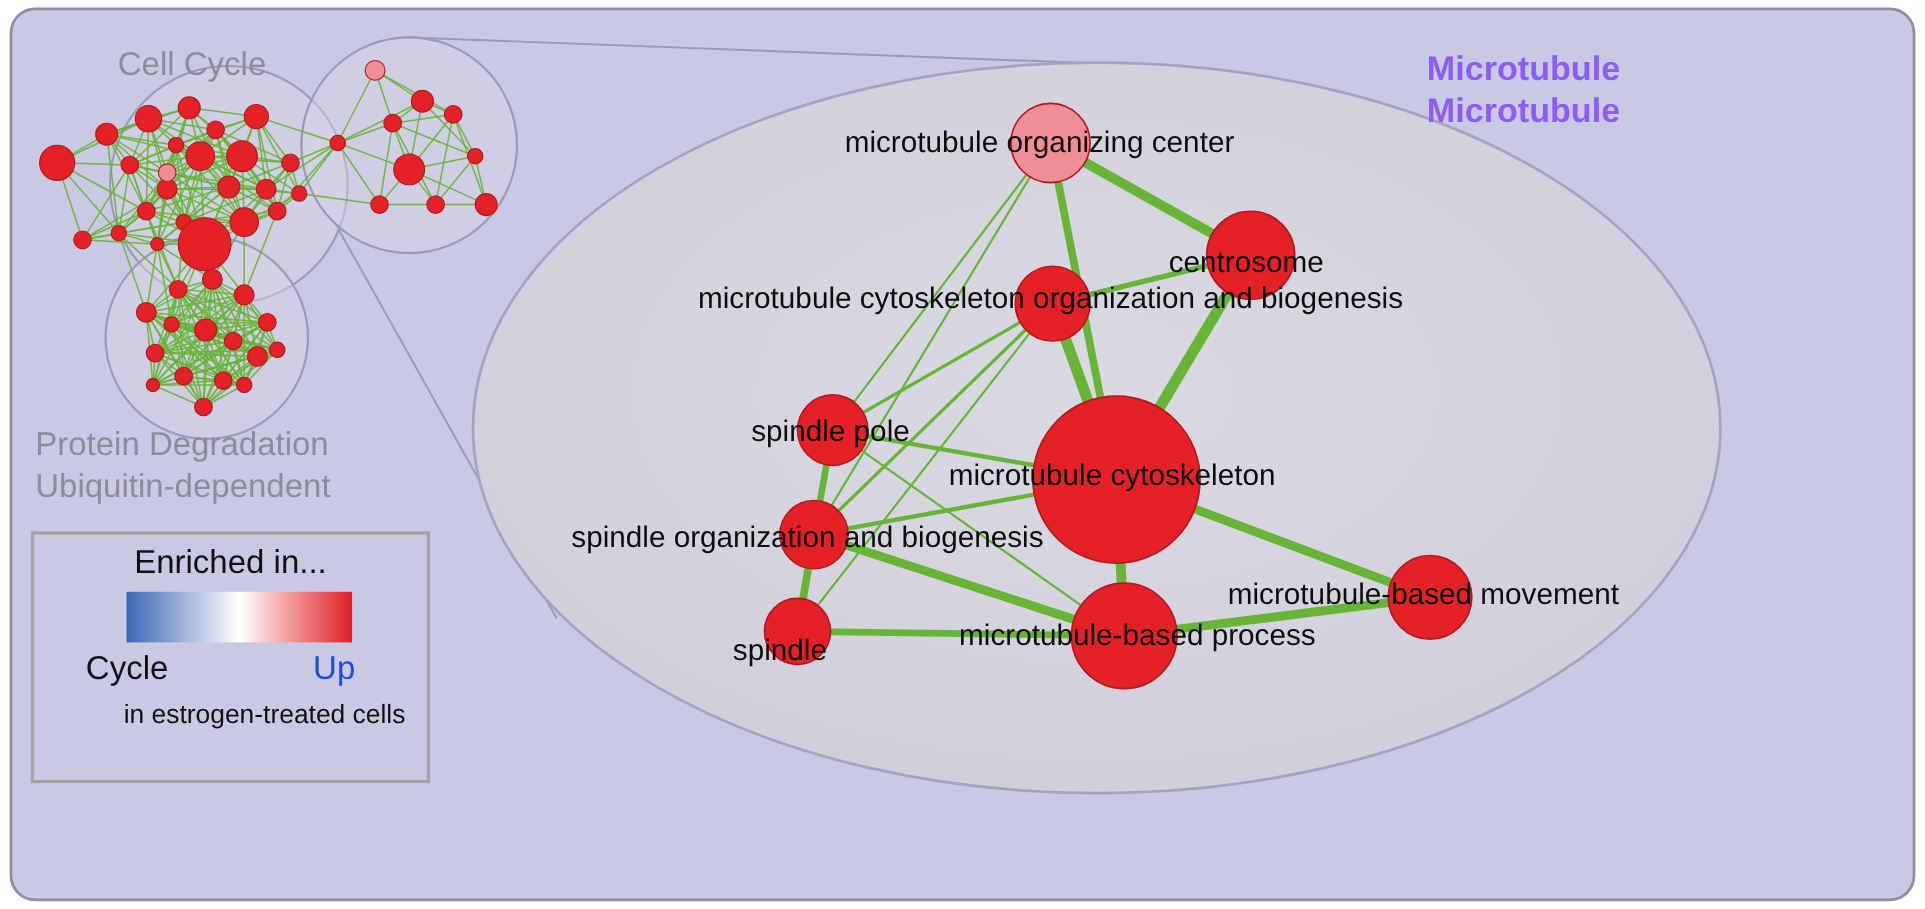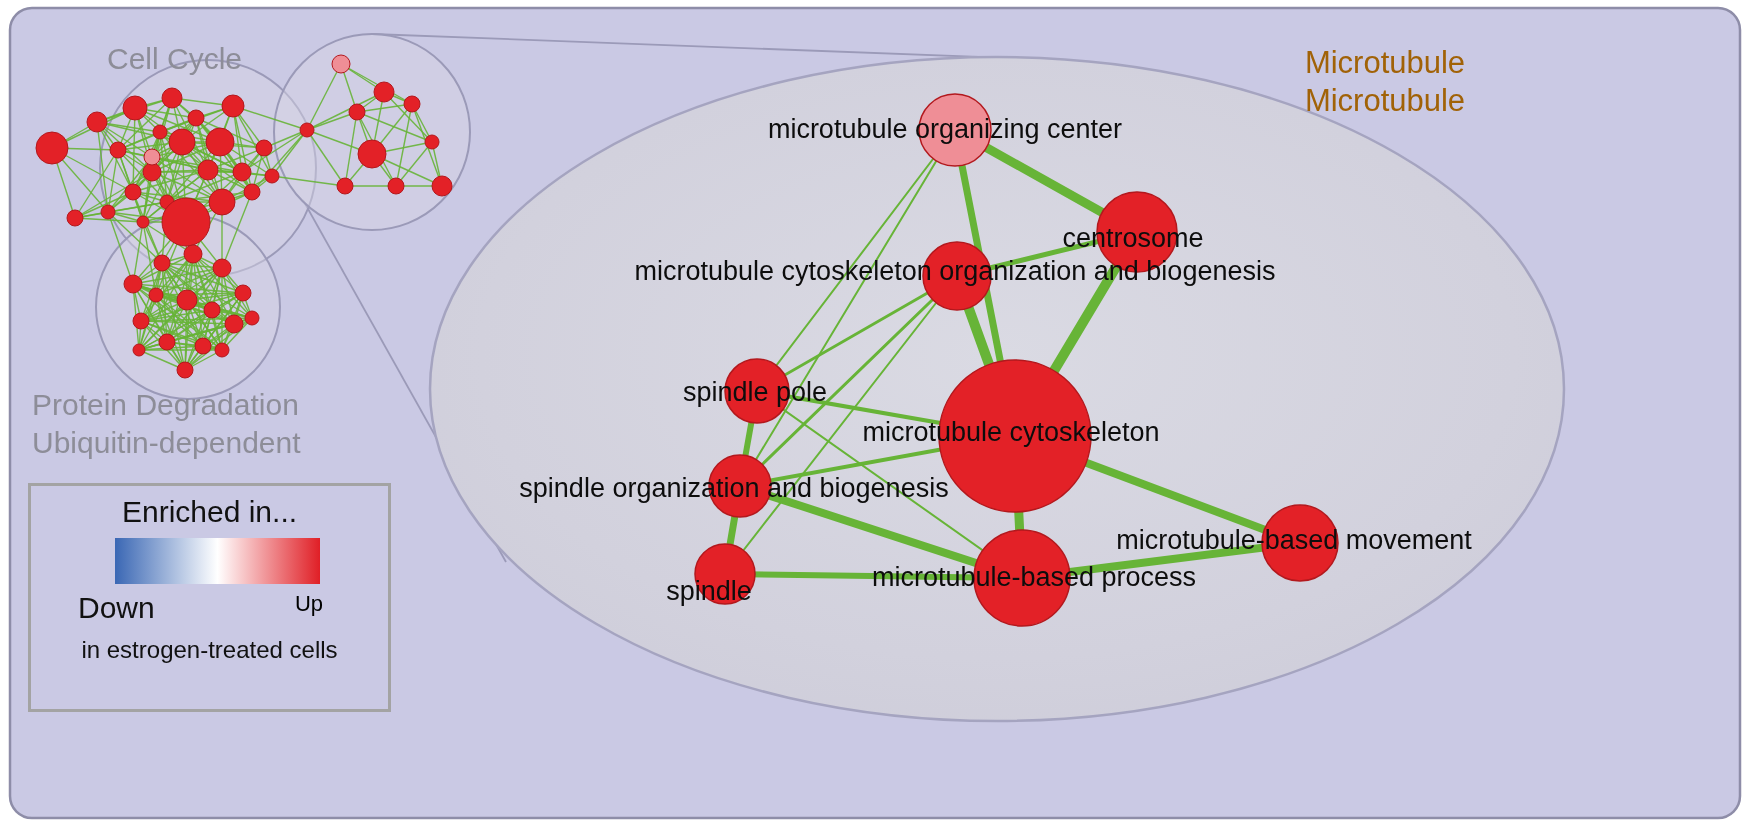--- a/index.html
+++ b/index.html
@@ -1,29 +1,29 @@
 <!DOCTYPE html>
 <html><head>
 <meta charset="utf-8">
 <style>
   html,body{margin:0;padding:0;background:#ffffff;}
   .stage{position:relative;width:1750px;height:826px;overflow:hidden;
          font-family:"Liberation Sans","DejaVu Sans",sans-serif;}
   .stage svg{position:absolute;left:0;top:0;}
   .overlay{position:absolute;white-space:nowrap;}
   .gray-label{color:#8d8d98;font-size:30px;line-height:38px;}
-  .zoom-title{color:#a16207;font-size:31px;line-height:38px;text-align:center;}
+  .zoom-title{color:#8b5cf6;font-size:31px;line-height:38px;text-align:center;font-weight:bold;}
   #zoom-labels text{font-size:27px;fill:#0d0d0d;}
   .legend{position:absolute;left:28px;top:483px;width:363px;height:229px;
           border:3px solid #a3a3a3;box-sizing:border-box;}
   .legend-title{position:absolute;top:9px;width:100%;text-align:center;font-size:30px;color:#111;}
   .legend-bar{position:absolute;left:84px;top:52px;width:205px;height:46px;}
   .legend-down{position:absolute;left:47px;top:105px;font-size:30px;color:#111;}
-  .legend-up{position:absolute;right:65px;top:105px;font-size:22px;color:#000000;margin-left:18px;}
-  .legend-cap{position:absolute;width:100%;text-align:center;font-size:24px;color:#111;}
+  .legend-up{position:absolute;right:65px;top:105px;font-size:30px;color:#1d4ed8;margin-left:18px;}
+  .legend-cap{position:absolute;width:100%;text-align:center;font-size:24px;color:#111;padding-left:31px;}
 </style>
 </head>
 <body>
 
 <div class="stage">
 
   <svg id="net" width="1750" height="826" viewBox="0 0 1750 826">
     <defs>
       <radialGradient id="zoomGrad" cx="50%" cy="45%" r="70%">
         <stop offset="0%" stop-color="#dadae3"></stop>
@@ -481,18 +481,18 @@
   </div>
 
   <div class="overlay zoom-title" style="left:1235px;top:44px;width:300px">
     <div>Microtubule</div>
     <div>Microtubule</div>
   </div>
 
   <div class="legend">
     <div class="legend-title">Enriched in...</div>
     <div class="legend-bar" id="legend-gradient" style="background: linear-gradient(90deg, rgb(58, 103, 180) 0%, rgb(255, 255, 255) 50%, rgb(224, 31, 38) 100%);"></div>
-    <div class="legend-down">Down</div>
+    <div class="legend-down">Cycle</div>
     <div class="legend-up">Up</div>
     <div class="legend-cap" style="top:150px">in estrogen-treated cells</div>
   </div>
 
 </div>
 
 </body></html>

